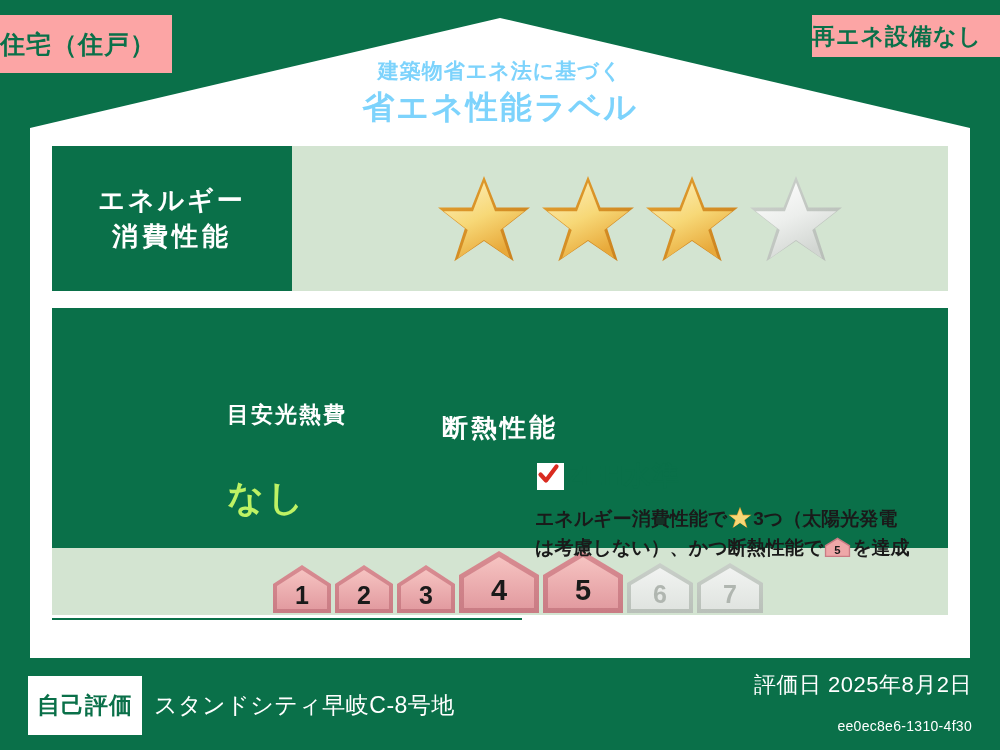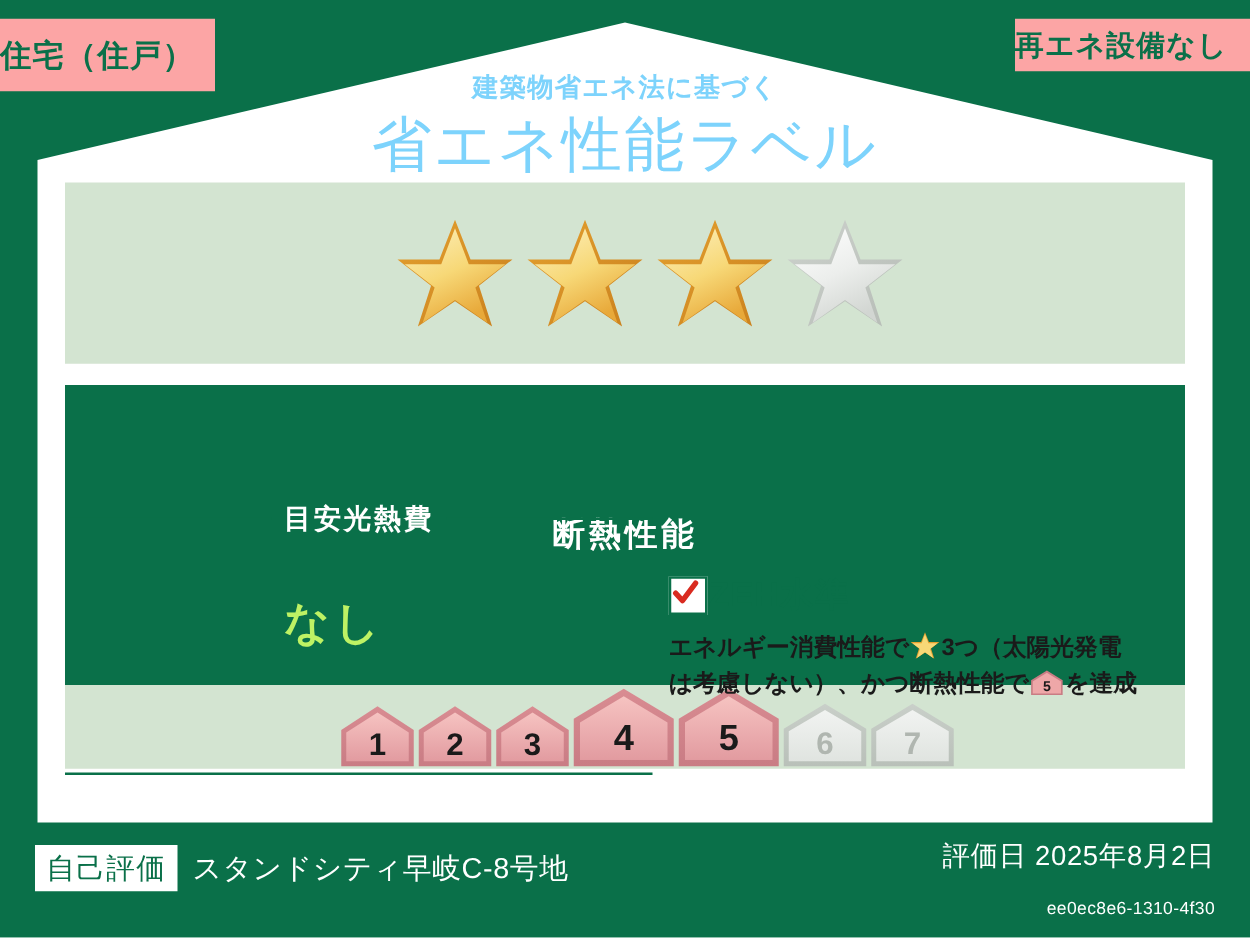--- a/index.html
+++ b/index.html
@@ -66,22 +66,22 @@
     color: #7dd3fc;
     pointer-events: none;
   }
   .title-sub {
     font-size: 21px;
     font-weight: bold;
     letter-spacing: 1px;
     line-height: 1.2;
   }
   .title-main {
-    font-size: 48px;
-    font-weight: normal;
+    font-size: 32px;
+    font-weight: bold;
     letter-spacing: 2px;
     line-height: 1.25;
     margin-top: 4px;
   }
 
   
   .body-area {
     position: absolute;
     left: 30px;
     top: 128px;
@@ -233,23 +233,23 @@
     position: absolute;
     left: 28px;
     top: 18px;
     display: flex;
     align-items: center;
     gap: 12px;
   }
   .self-badge {
     background: #ffffff;
     color: #0a7049;
-    font-weight: normal;
+    font-weight: bold;
     font-size: 23px;
-    padding: 3px 9px;
+    padding: 14px 9px;
     letter-spacing: 1px;
   }
   .building-name {
     font-size: 23px;
     letter-spacing: 0.5px;
   }
   .footer-right {
     position: absolute;
     right: 28px;
     top: 12px;
@@ -282,20 +282,24 @@
   </div>
 
   <div class="title-block">
     <div class="title-sub">建築物省エネ法に基づく</div>
     <div class="title-main">省エネ性能ラベル</div>
   </div>
 
   <div class="body-area">
 
     <div class="perf-row row-energy">
+      <div class="perf-head">
+        <span class="line1">エネルギー</span>
+        <span class="line2">消費性能</span>
+      </div>
       <div class="perf-body">
         <div class="stars-wrap">
 
           <svg class="star-ico" width="96" height="92" viewBox="0 0 100 96">
             <defs>
               <linearGradient id="gGold1" x1="0" y1="0" x2="0.5" y2="1">
                 <stop offset="0%" stop-color="#fdf0bf"></stop>
                   <stop offset="55%" stop-color="#f7d877"></stop>
                   <stop offset="100%" stop-color="#e8a93a"></stop>
               </linearGradient>

